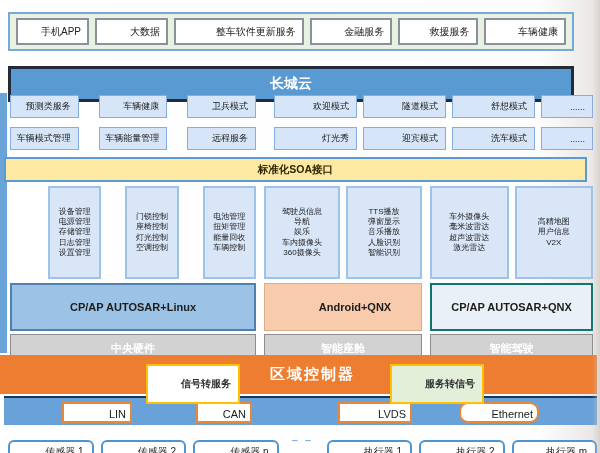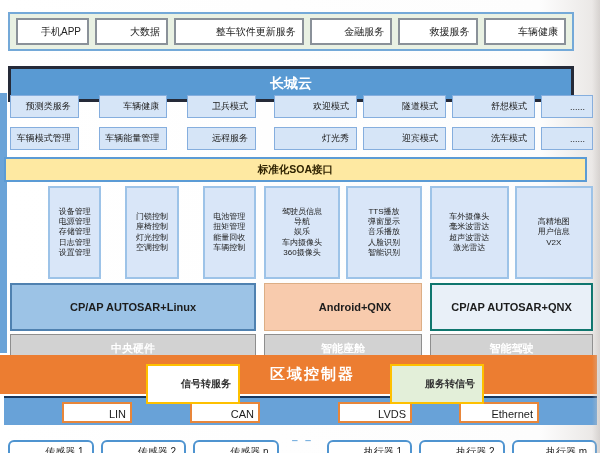--- a/index.html
+++ b/index.html
@@ -114,23 +114,23 @@
     position: absolute; top: 396px; left: 4px; width: 593px; height: 29px;
     background: #68a2d8; border-top: 2.5px solid #17375e;
   }
   .bus-box {
     position: absolute; top: 4px; height: 21px; background: #ffffff;
     border: 2px solid #e8863a; display: flex; align-items: flex-end;
     justify-content: flex-end; padding: 0 4px 1px 0;
     font-size: 11px; color: #1c1c1c;
   }
   .bus-lin { left: 58px; width: 70px; }
-  .bus-can { left: 186px; width: 70px; }
+  .bus-can { left: 192px; width: 56px; }
   .bus-lvds { left: 334px; width: 74px; }
-  .bus-eth { left: 455px; width: 80px; }
+  .bus-eth { left: 455px; width: 80px; border-radius: 9px; }
 
   
   .bottom-row {
     position: absolute; top: 428px; left: 8px; width: 589px; height: 23px;
     display: flex; gap: 7px; align-items: center;
   }
   .node-box {
     flex: 1; height: 23px; background: #ffffff; border: 2px solid #4f94d0;
     border-radius: 6px; display: flex; align-items: center;
     justify-content: flex-end; padding-right: 8px; font-size: 10px;

